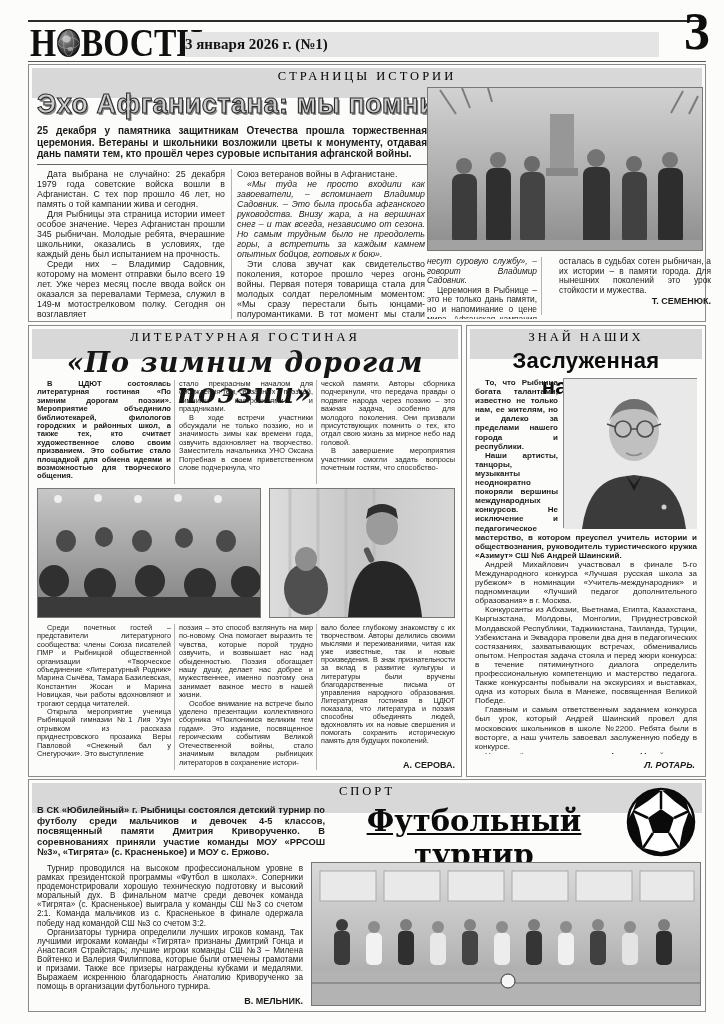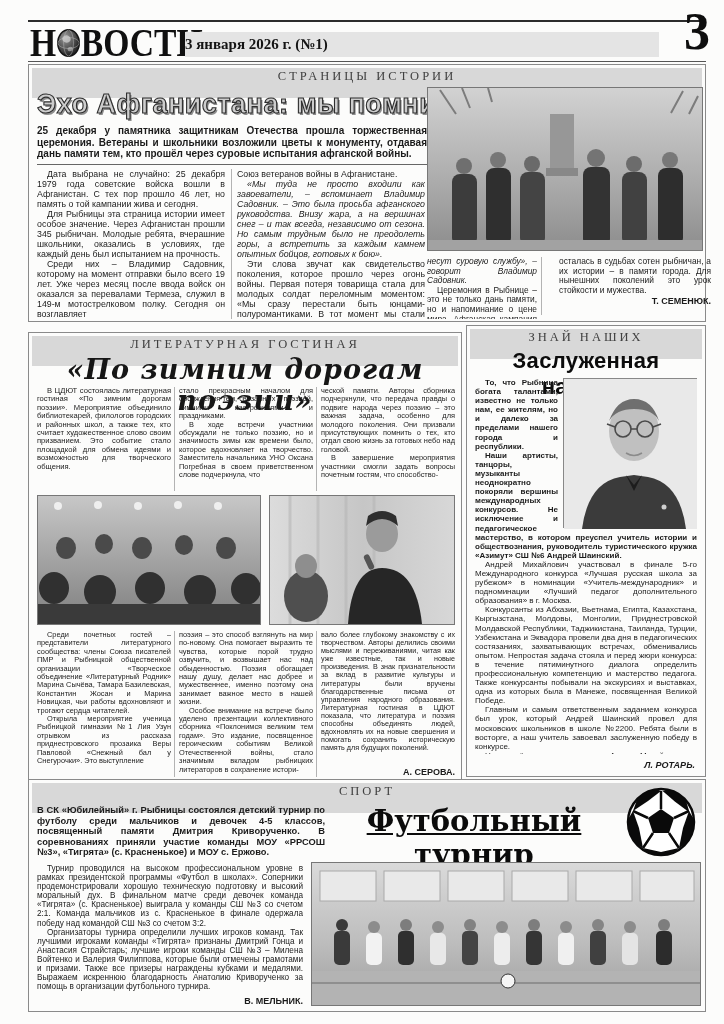--- a/index.html
+++ b/index.html
@@ -7,21 +7,21 @@
   .page { position:relative; width:724px; height:1024px; background:#fcfcfb; color:#1b1b1b; overflow:hidden; margin:0 auto; }
 
   .rule-top { position:absolute; left:28px; width:678px; top:20px; border-top:2px solid #2c2c2c; }
   .masthead { position:absolute; left:30px; top:22px; font-family:"Liberation Serif",serif; font-weight:bold; font-size:41px; line-height:40px; letter-spacing:0; color:#101010; transform:scaleX(.82); transform-origin:left center; white-space:nowrap; }
   .masthead .globe { display:inline-block; width:30px; height:30px; vertical-align:-2px; }
   .datebar { position:absolute; left:185px; top:32px; width:474px; height:25px; background:#e4e4e4; display:flex; align-items:center; justify-content:flex-start; padding-right:8px; font-family:"Liberation Serif",serif; font-weight:bold; font-size:15px; color:#141414; }
   .pageno { position:absolute; right:14px; top:4px; font-family:"Liberation Serif",serif; font-weight:bold; font-size:52px; line-height:56px; color:#0e0e0e; }
   .rule-header { position:absolute; left:28px; width:678px; top:61px; border-top:1px solid #555; }
 
   .box { position:absolute; border:1px solid #8a8a8a; background:#fcfcfb; }
-  .sec-bar { position:absolute; left:3px; right:3px; top:3px; height:30px; background:#d8d8d8; text-align:center; font-family:"Liberation Serif",serif; font-size:12.5px; letter-spacing:3px; line-height:17px; color:#404040; }
+  .sec-bar { position:absolute; left:3px; right:3px; top:3px; height:30px; background:#d8d8d8; text-align:center; font-family:"Liberation Serif",serif; font-size:12.5px; letter-spacing:3px; line-height:17px; color:#000000; }
 
   
   #history { left:28px; top:64px; width:678px; height:258px; }
   .afghan-headline { position:absolute; left:8px; top:24px; width:392px; font-family:"Liberation Sans",sans-serif; font-weight:700; font-size:27px; letter-spacing:.5px; color:#cdcdcd; -webkit-text-stroke:1.1px #2e2e2e; text-shadow:1.5px 1.5px 0 #8d8d8d; white-space:nowrap; }
   .afghan-lead { position:absolute; left:8px; top:60px; width:390px; font-weight:bold; font-size:10px; line-height:11.6px; text-align:justify; }
   .lead-rule { position:absolute; left:8px; top:99px; width:390px; border-top:1px solid #666; }
   .h-col { position:absolute; top:104px; width:188px; height:150px; font-size:8.8px; line-height:10px; text-align:justify; overflow:hidden; }
   #hcol1 { left:8px; } #hcol2 { left:208px; }
   .vr { position:absolute; border-left:1px solid #b3b3b3; }
   #hvr { left:202px; top:104px; height:150px; }
@@ -31,26 +31,26 @@
   #capA { left:398px; width:110px; height:62px; }
   #capB { left:530px; width:152px; height:62px; }
   #capvr { left:512px; top:192px; height:58px; }
 
   p.ind { text-indent:10px; }
   p.it { font-style:italic; }
   p.bold-para { font-weight:bold; }
   .byline { font-weight:bold; text-align:right; font-size:9px; margin-top:2px; }
 
   
-  #literary { left:28px; top:332px; width:434px; height:452px; }
+  #literary { left:28px; top:325px; width:434px; height:452px; }
   .lit-headline { position:absolute; left:0; top:21px; width:100%; text-align:center; font-family:"DejaVu Serif",serif; font-style:italic; font-weight:bold; font-size:27px; letter-spacing:1px; color:#161616; }
   .l-col { position:absolute; width:134px; font-size:7.4px; line-height:8.4px; text-align:justify; overflow:hidden; }
   .l-top { top:54px; height:104px; }
   .l-bot { top:298px; height:146px; }
-  #l1a { left:8px; font-weight:normal; font-size:7.6px; }
+  #l1a { left:8px; font-weight:bold; font-size:7.6px; }
   #l2a { left:150px; } #l3a { left:292px; }
   #l1b { left:8px; } #l2b { left:150px; } #l3b { left:292px; font-size:7.2px; line-height:8.1px; height:130px; }
   #lvr1a { left:145px; top:54px; height:104px; } #lvr2a { left:287px; top:54px; height:104px; }
   #lvr1b { left:145px; top:298px; height:146px; } #lvr2b { left:287px; top:298px; height:146px; }
   #lit-photo-left { left:8px; top:162px; width:224px; height:130px; }
   #lit-photo-right { left:240px; top:162px; width:186px; height:130px; }
   #lit-byline { position:absolute; left:292px; width:134px; top:432px; }
 
   
   #award { left:466px; top:325px; width:240px; height:452px; }
@@ -161,25 +161,25 @@
   <section class="box" id="literary">
     <div class="sec-bar">ЛИТЕРАТУРНАЯ ГОСТИНАЯ</div>
     <h2 class="lit-headline">«По зимним дорогам поэзии»</h2>
 
     <div class="l-col l-top" id="l1a">
       <p class="ind">В ЦДЮТ состоялась литературная гостиная «По зимним дорогам поэзии». Мероприятие объединило библиотекарей, филологов городских и районных школ, а также тех, кто считает художественное слово своим призванием. Это событие стало площадкой для обмена идеями и возможностью для творческого общения.</p>
     </div>
     <div class="vr" id="lvr1a"></div>
     <div class="l-col l-top" id="l2a">
       <p>стало прекрасным началом для обсуждения тем, связанных с поэзией, зимними настроениями и праздниками.</p>
-      <p class="ind">В ходе встречи участники обсуждали не только поэзию, но и значимость зимы как времени было, которое вдохновляет на творчество. Заместитель начальника УНО Оксана Погребная в своем приветственном слове подчеркнула, что</p>
+      <p class="ind">В ходе встречи участники обсуждали не только поэзию, но и значимость зимы как времени года, озвучить вдохновляет на творчество. Заместитель начальника УНО Оксана Погребная в своем приветственном слове подчеркнула, что</p>
     </div>
     <div class="vr" id="lvr2a"></div>
     <div class="l-col l-top" id="l3a">
-      <p>ческой памяти. Авторы сборника подчеркнули, что передача правды о подвиге народа через поэзию – это важная задача, особенно для молодого поколения. Они призвали присутствующих помнить о тех, кто отдал свою жизнь за готовых небо над головой.</p>
+      <p>ческой памяти. Авторы сборника подчеркнули, что передача правды о подвиге народа через поэзию – это важная задача, особенно для молодого поколения. Они призвали присутствующих помнить о тех, кто отдал свою жизнь за мирное небо над головой.</p>
       <p class="ind">В завершение мероприятия участники смогли задать вопросы почетным гостям, что способство-</p>
     </div>
 
     <div class="photo" id="lit-photo-left">
       <svg viewBox="0 0 224 130" width="224" height="130" preserveAspectRatio="none">
         <defs>
             <linearGradient id="aud" x1="0" y1="0" x2="0" y2="1">
               <stop offset="0" stop-color="#c7c7c7"></stop>
               <stop offset="1" stop-color="#7e7e7e"></stop>
             </linearGradient>

